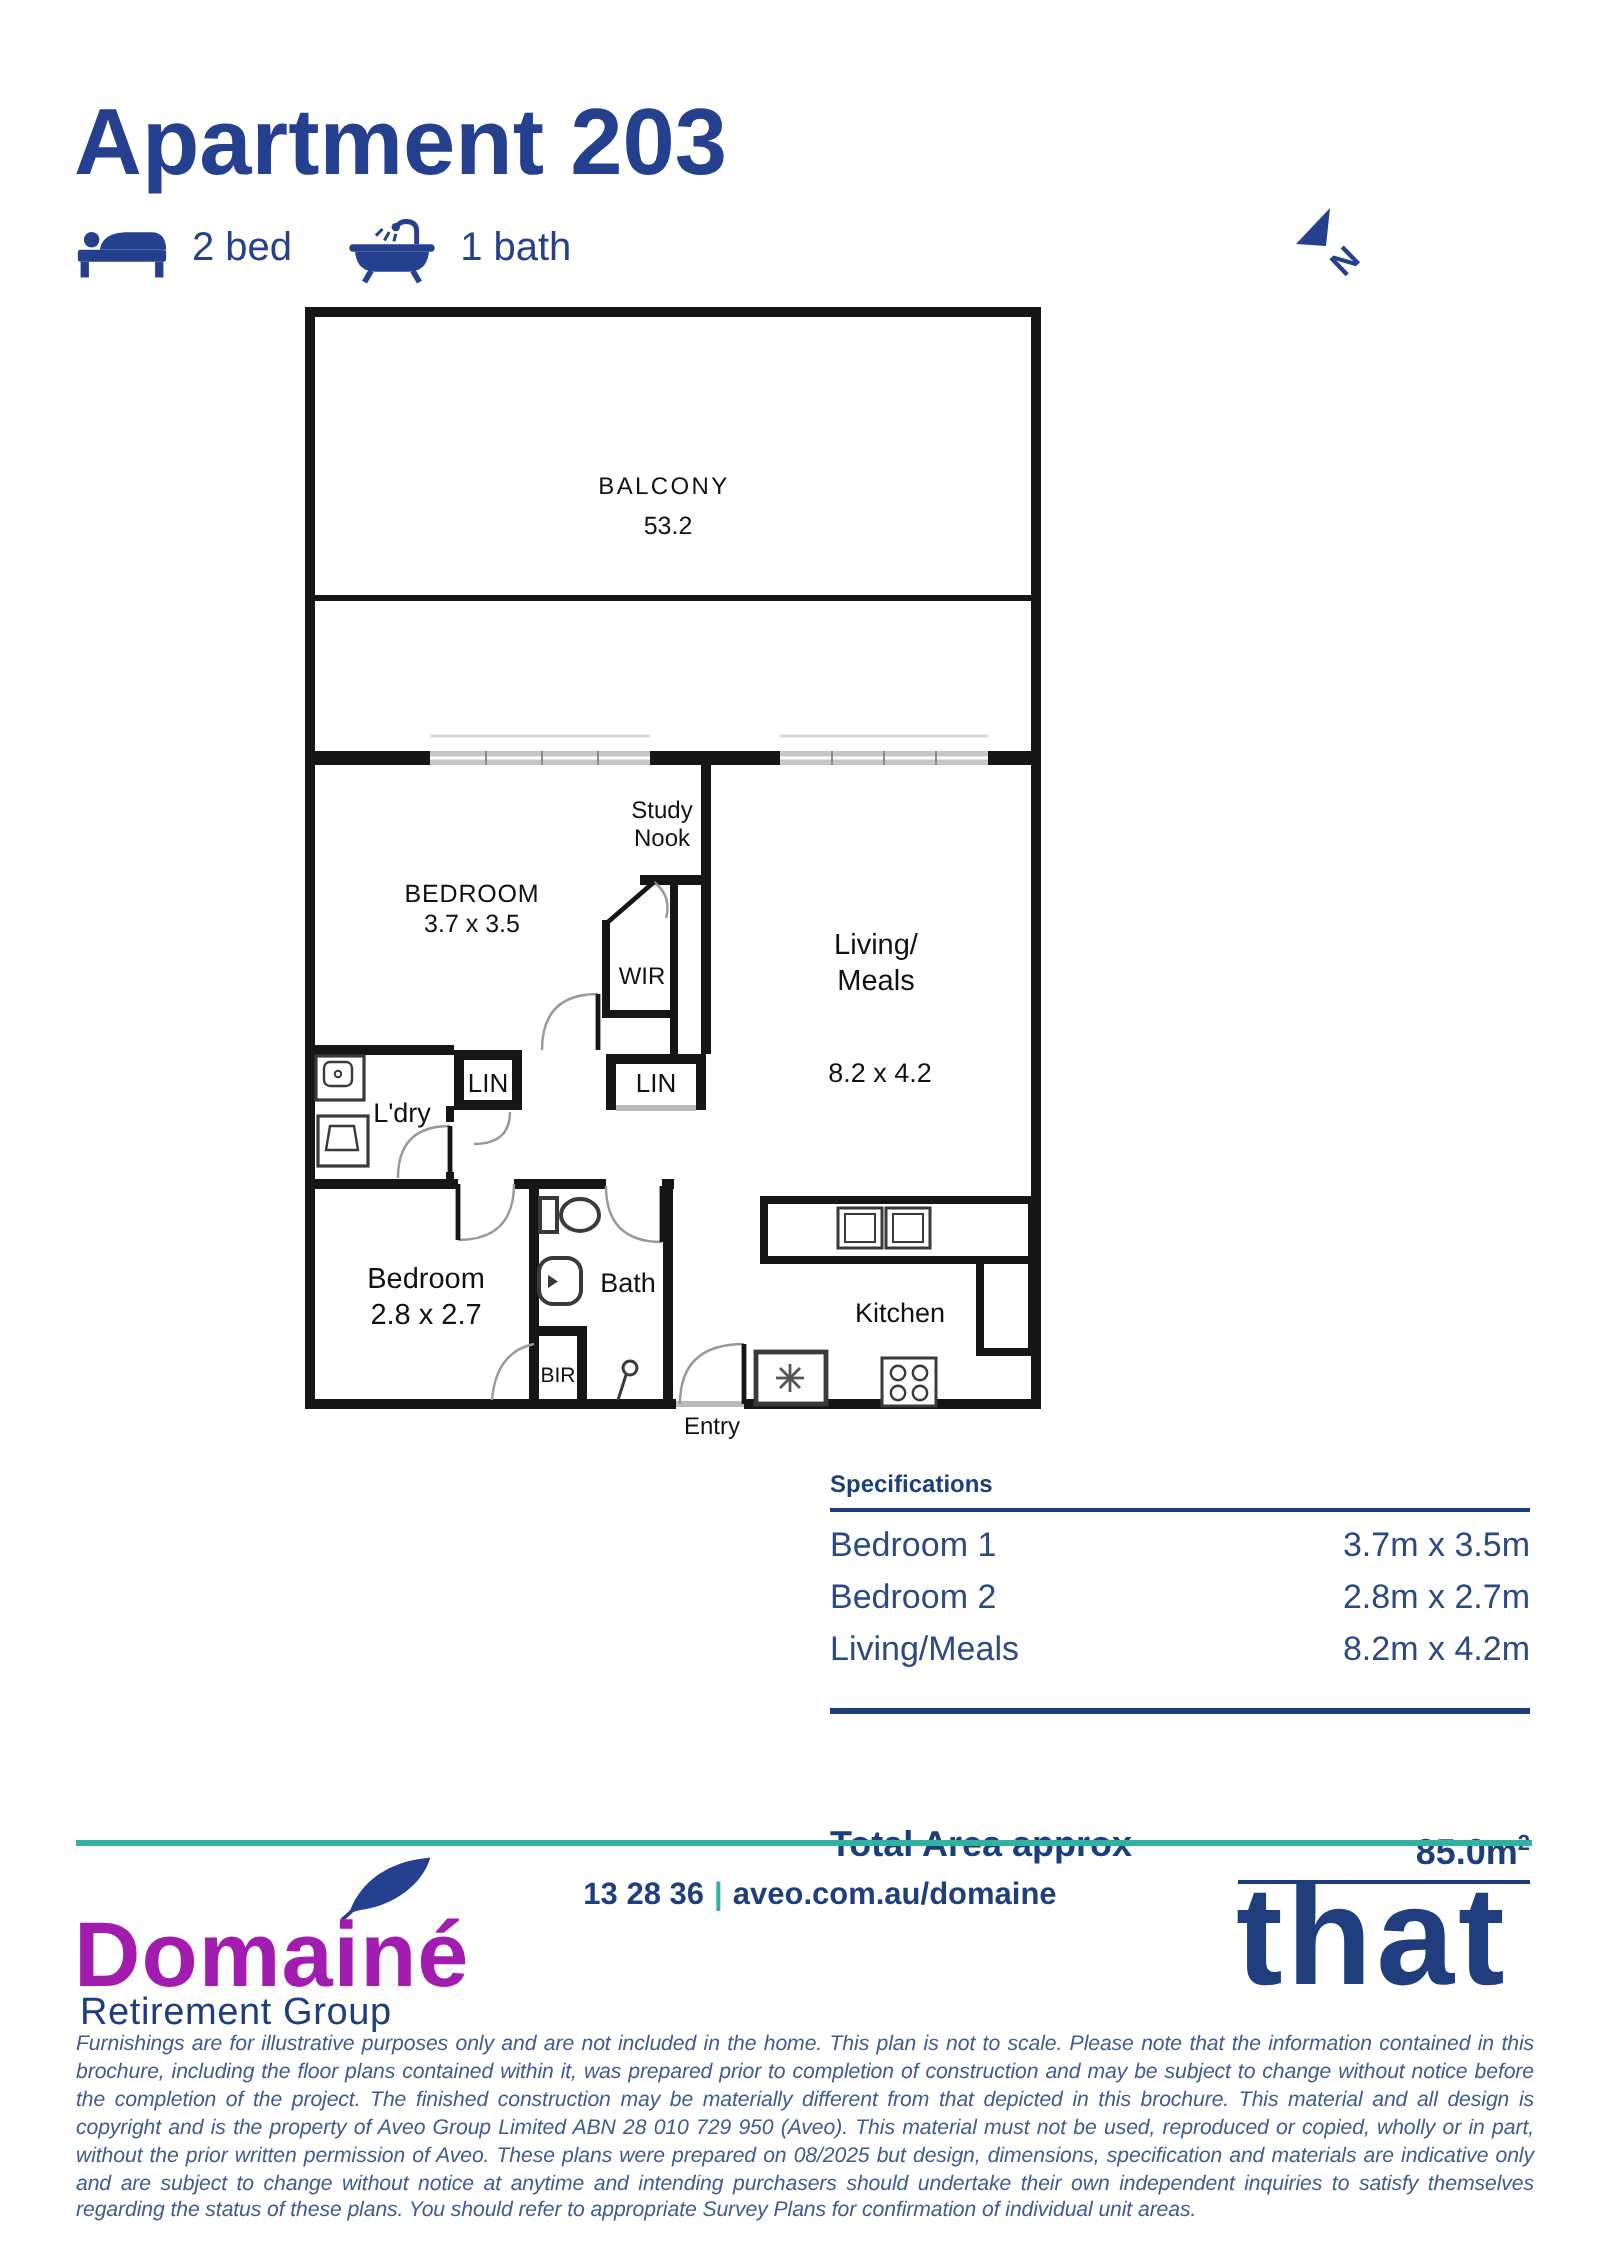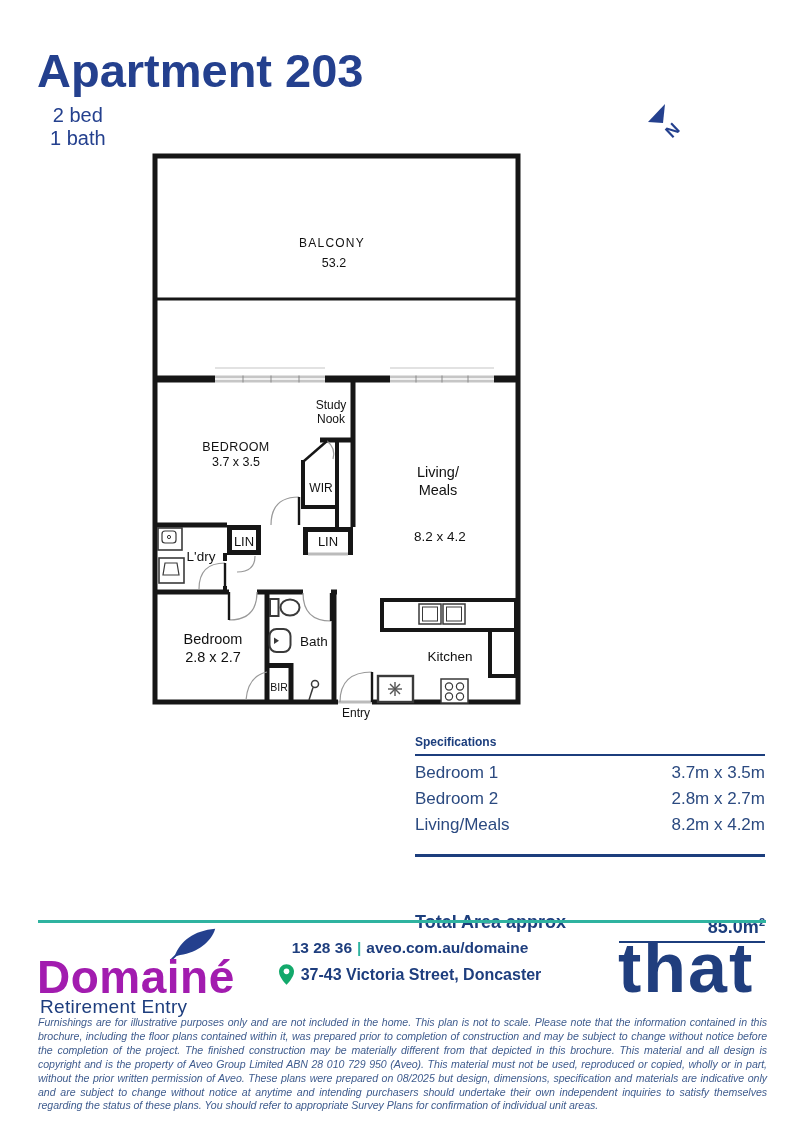--- a/index.html
+++ b/index.html
@@ -8,21 +8,21 @@
     position:relative; width:800px; height:1131px; background:#ffffff;
     font-family:"Liberation Sans", sans-serif; overflow:hidden;
   }
   
   .title {
     position:absolute; left:37px; top:46px;
     font-size:47px; line-height:50px; font-weight:bold; color:#24408E; letter-spacing:0px;
   }
   .features {
     position:absolute; left:38px; top:104px; height:40px;
-    display:flex; align-items:center; color:#24408E;flex-direction:column;
+    display:flex; align-items:center; color:#24408E;
   }
   .features .feat-label { font-size:20px; color:#24408E; margin-left:12px; }
   .features .gap { width:28px; }
   .north { position:absolute; left:642px; top:98px; width:48px; height:48px; }
   
   .plan { position:absolute; left:150px; top:148px; width:378px; height:582px; }
   .plan text { font-family:"Liberation Sans", sans-serif; fill:#111; }
   
   .specs { position:absolute; left:415px; top:735px; width:350px; color:#2B4A80; }
   .specs .spec-heading {
@@ -253,32 +253,25 @@
     <div class="value-underline"></div>
   </div>
 
   <div class="teal-rule"></div>
 
   <svg class="leaf" viewBox="0 0 52 38">
     <path d="M 5,33 C 11,16 26,5 49,3 C 45,17 30,29 11,31.5 C 9,32 7,32.5 5,33 Z" fill="#24408E"></path>
     <path d="M 1,37 C 9,29 16,24 24,20" stroke="#24408E" stroke-width="2" fill="none"></path>
   </svg>
   <div class="brand">Domainé</div>
-  <div class="brand-sub">Retirement Entry</div>
+  <div class="brand-sub">Retirement Group</div>
 
   <div class="contact">
     <div class="contact-line1">
       <span>13 28 36</span><span class="contact-sep">|</span><span>aveo.com.au/domaine</span>
     </div>
-    <div class="contact-line2">
-      <svg class="pin" viewBox="0 0 16 22">
-        <path d="M 8,0 C 3.6,0 0,3.6 0,8 c 0,6 8,14 8,14 s 8,-8 8,-14 C 16,3.6 12.4,0 8,0 Z" fill="#13A96B"></path>
-        <circle cx="8" cy="7.6" r="3" fill="#ffffff"></circle>
-      </svg>
-      <span>37-43 Victoria Street, Doncaster</span>
-    </div>
   </div>
 
   <div class="aveo-logo">that</div>
 
   <div class="disclaimer">Furnishings are for illustrative purposes only and are not included in the home. This plan is not to scale. Please note that the information contained in this brochure, including the floor plans contained within it, was prepared prior to completion of construction and may be subject to change without notice before the completion of the project. The finished construction may be materially different from that depicted in this brochure. This material and all design is copyright and is the property of Aveo Group Limited ABN 28 010 729 950 (Aveo). This material must not be used, reproduced or copied, wholly or in part, without the prior written permission of Aveo. These plans were prepared on 08/2025 but design, dimensions, specification and materials are indicative only and are subject to change without notice at anytime and intending purchasers should undertake their own independent inquiries to satisfy themselves regarding the status of these plans. You should refer to appropriate Survey Plans for confirmation of individual unit areas.</div>
 
 </div>
 
 </body></html>

